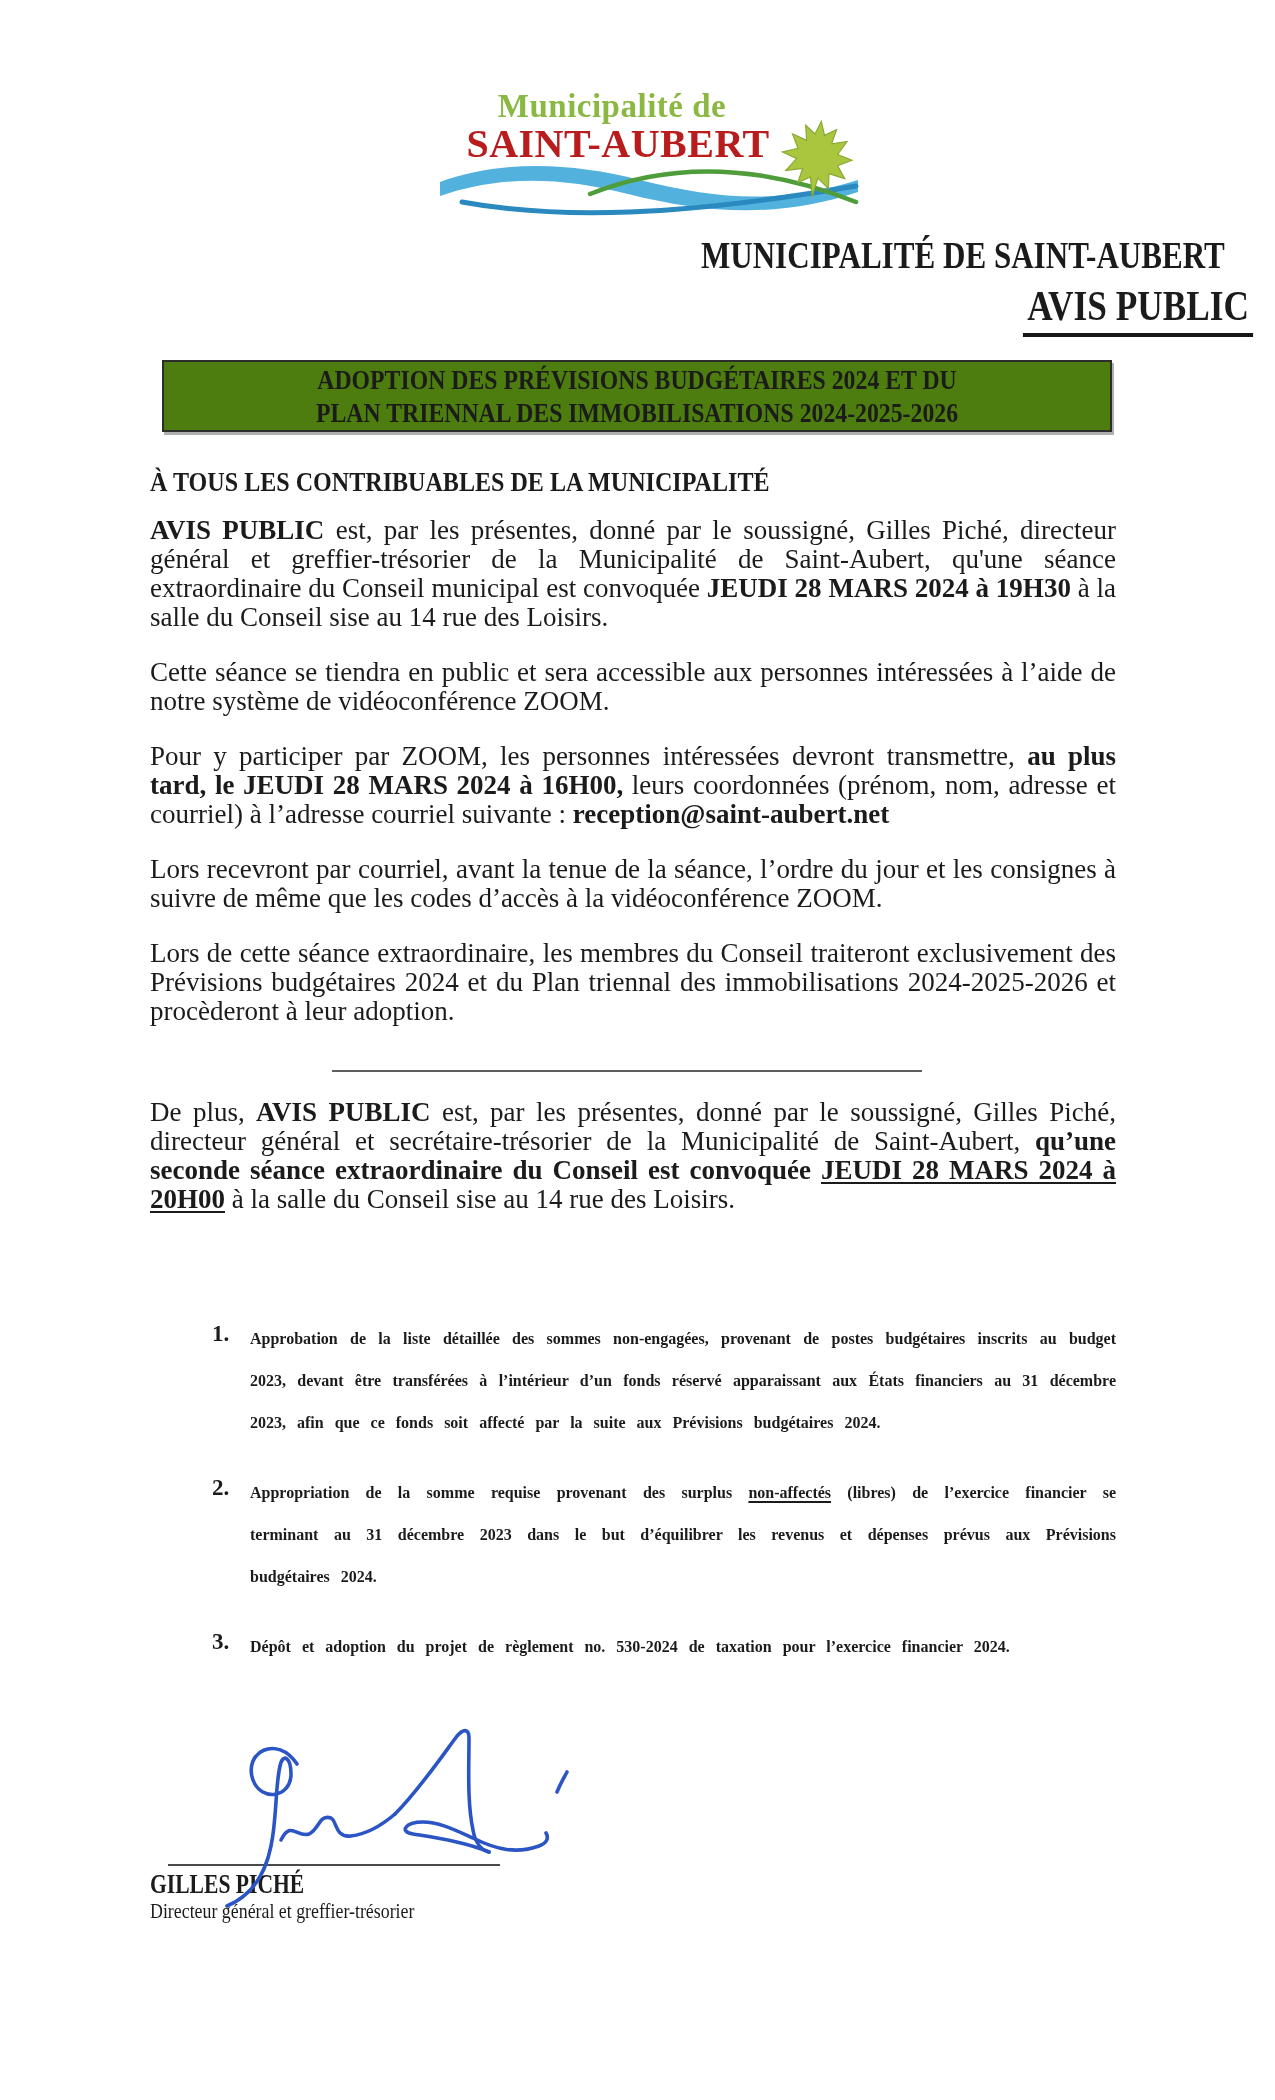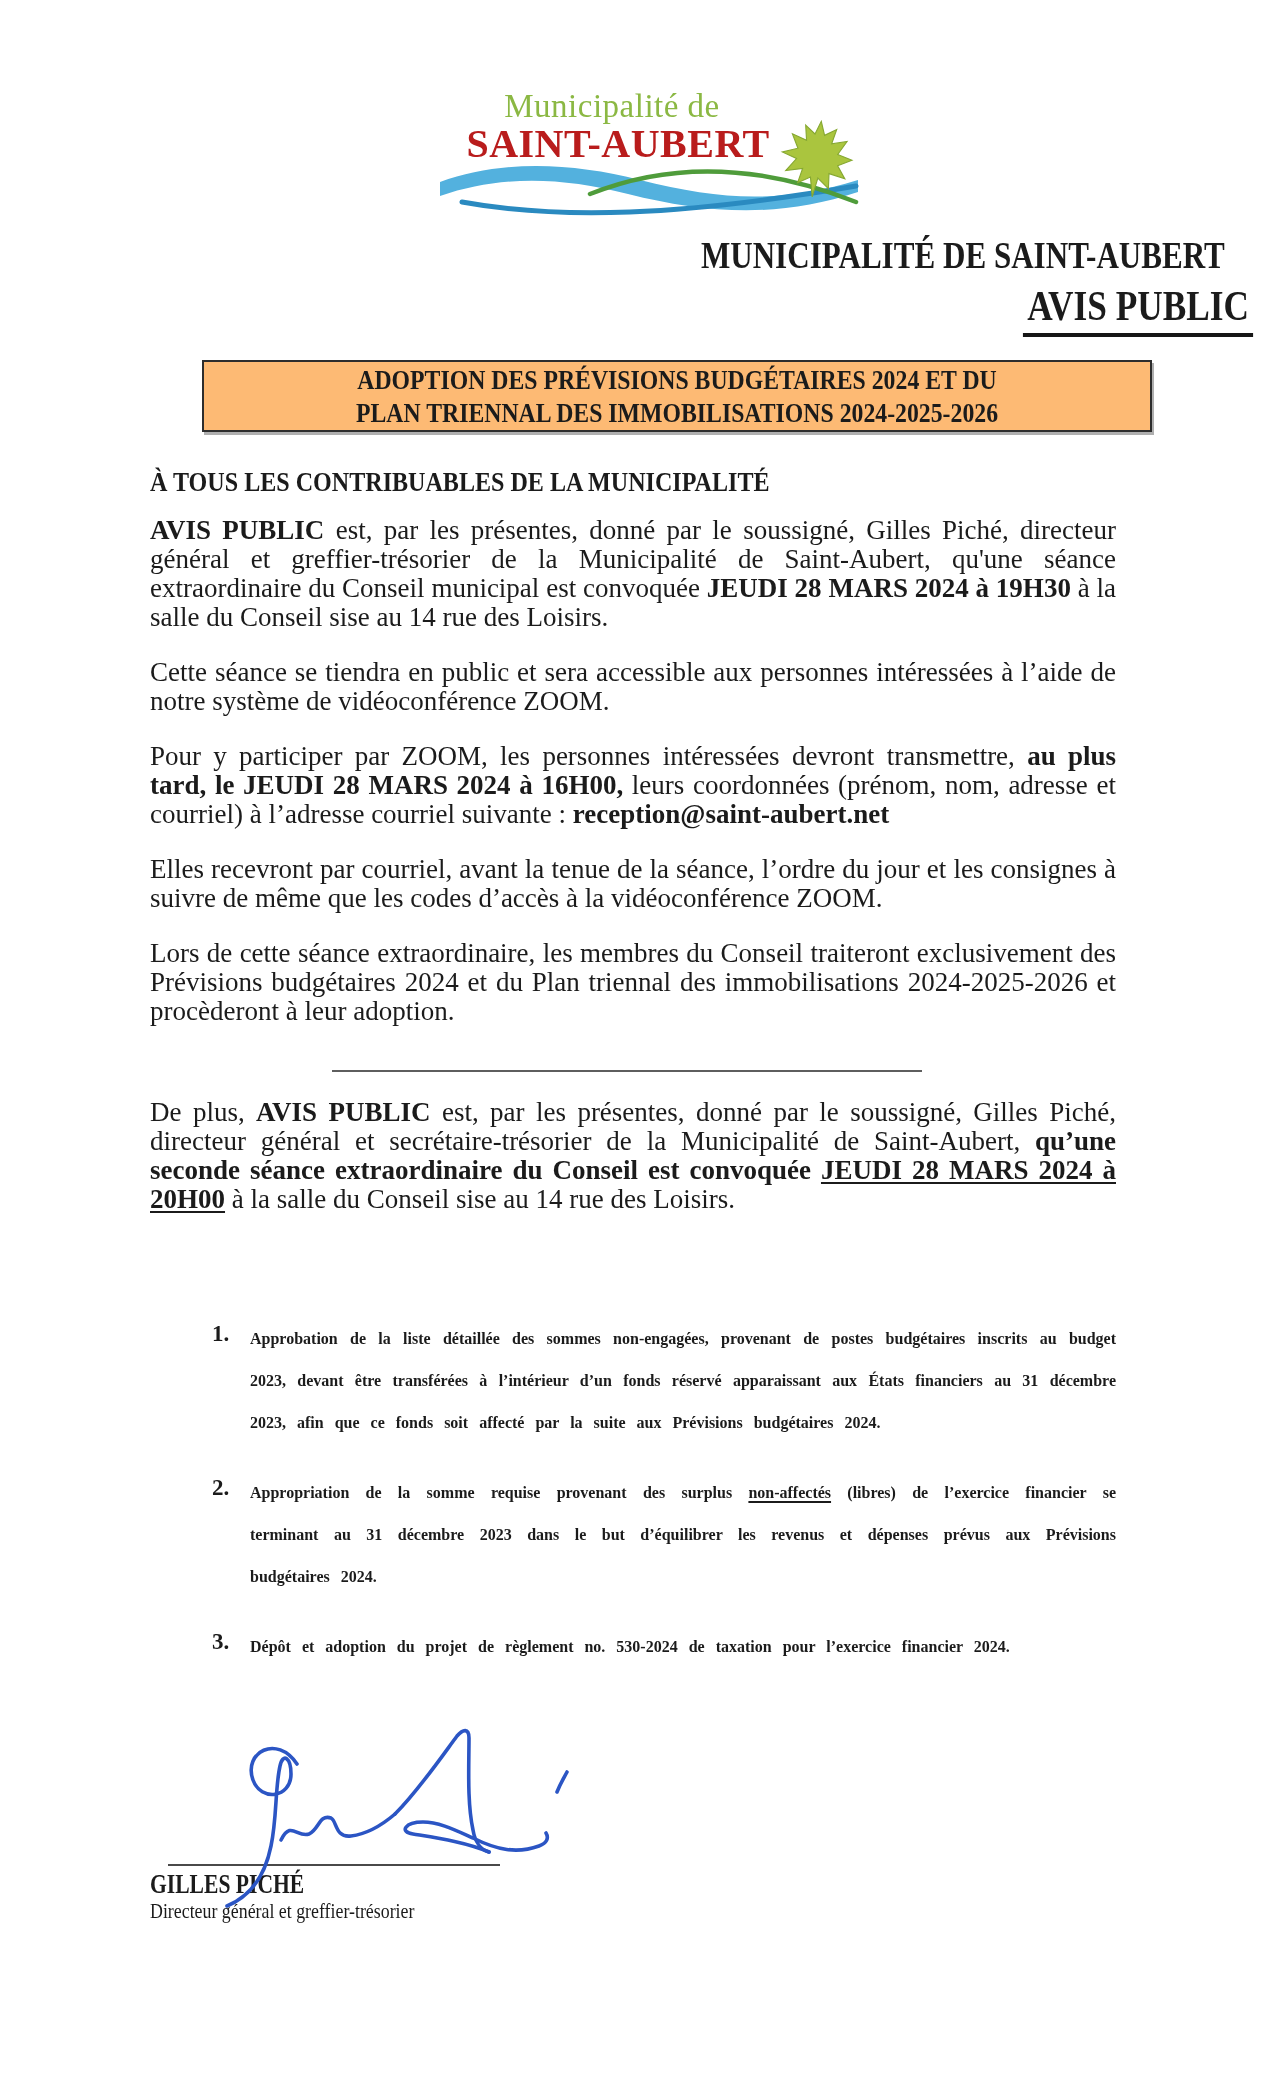--- a/index.html
+++ b/index.html
@@ -4,21 +4,21 @@
 <style>
   html,body { margin:0; padding:0; background:#e8e8e8; }
   .page {
     position:relative; width:1275px; height:2100px; margin:0 auto;
     background:#ffffff; overflow:hidden;
     font-family:"Liberation Serif", serif; color:#1b1b1b;
   }
   
   .logo { position:absolute; top:80px; left:440px; width:440px; height:160px; }
   .logo-top { position:absolute; top:8px; left:0; width:344px; text-align:center;
-    font-size:33px; letter-spacing:0.5px; }
+    font-size:33px; letter-spacing:0.5px;font-weight:bold; }
   .logo-name { position:absolute; top:40px; left:0; width:356px; text-align:center;
     font-size:40px; font-weight:bold; letter-spacing:0.5px; }
   .logo-waves { position:absolute; top:72px; left:0; }
   .logo-leaf  { position:absolute; top:38px; left:338px; transform:rotate(8deg); }
   
   .center-row { position:absolute; left:0; width:1275px; text-align:right; }
   .doc-title-text { display:inline-block; font-size:37px; font-weight:bold;
     transform:scaleX(0.84); transform-origin:center; white-space:nowrap; }
   .avis-text { display:inline-block; font-size:42px; font-weight:bold;
     border-bottom:4px solid #161616; padding:0 5px 3px;
@@ -72,32 +72,32 @@
     </svg>
   </div>
 
   <div class="center-row" style="top:234px;">
     <span class="doc-title-text">MUNICIPALITÉ DE SAINT-AUBERT</span>
   </div>
   <div class="center-row" style="top:282px;">
     <span class="avis-text">AVIS PUBLIC</span>
   </div>
 
-  <div class="banner" style="background-color: #fdba74; border-color: rgb(45, 45, 45); margin-left: 40px;">
+  <div class="banner" style="background-color: #4d7c0f; border-color: rgb(45, 45, 45);">
     <div class="banner-line">ADOPTION DES PRÉVISIONS BUDGÉTAIRES 2024 ET DU</div>
     <div class="banner-line">PLAN TRIENNAL DES IMMOBILISATIONS 2024-2025-2026</div>
   </div>
 
   <div class="salutation">À TOUS LES CONTRIBUABLES DE LA MUNICIPALITÉ</div>
 
   <div class="flow" style="top:516px;">
     <p><span class="b">AVIS PUBLIC</span><span> est, par les présentes, donné par le soussigné, Gilles Piché, directeur général et greffier-trésorier de la Municipalité de Saint-Aubert, qu'une séance extraordinaire du Conseil municipal est convoquée </span><span class="b">JEUDI 28 MARS 2024 à 19H30</span><span> à la salle du Conseil sise au 14 rue des Loisirs.</span></p>
     <p><span>Cette séance se tiendra en public et sera accessible aux personnes intéressées à l’aide de notre système de vidéoconférence ZOOM.</span></p>
     <p><span>Pour y participer par ZOOM, les personnes intéressées devront transmettre, </span><span class="b">au plus tard, le JEUDI 28 MARS 2024 à 16H00,</span><span> leurs coordonnées (prénom, nom, adresse et courriel) à l’adresse courriel suivante : </span><span class="b">reception@saint-aubert.net</span></p>
-    <p><span>Elles recevront par courriel, avant la tenue de la séance, l’ordre du jour et les consignes à suivre de même que les codes d’accès à la vidéoconférence ZOOM.</span></p>
+    <p><span>Lors recevront par courriel, avant la tenue de la séance, l’ordre du jour et les consignes à suivre de même que les codes d’accès à la vidéoconférence ZOOM.</span></p>
     <p><span>Lors de cette séance extraordinaire, les membres du Conseil traiteront exclusivement des Prévisions budgétaires 2024 et du Plan triennal des immobilisations 2024-2025-2026 et procèderont à leur adoption.</span></p>
   </div>
 
   <div class="divider"></div>
 
   <div class="flow" style="top:1098px;">
     <p><span>De plus, </span><span class="b">AVIS PUBLIC</span><span> est, par les présentes, donné par le soussigné, Gilles Piché, directeur général et secrétaire-trésorier de la Municipalité de Saint-Aubert, </span><span class="b">qu’une seconde séance extraordinaire du Conseil est convoquée </span><span class="b u">JEUDI 28 MARS 2024 à 20H00</span><span> à la salle du Conseil sise au 14 rue des Loisirs.</span></p>
   </div>
 
   <div class="nlist">

